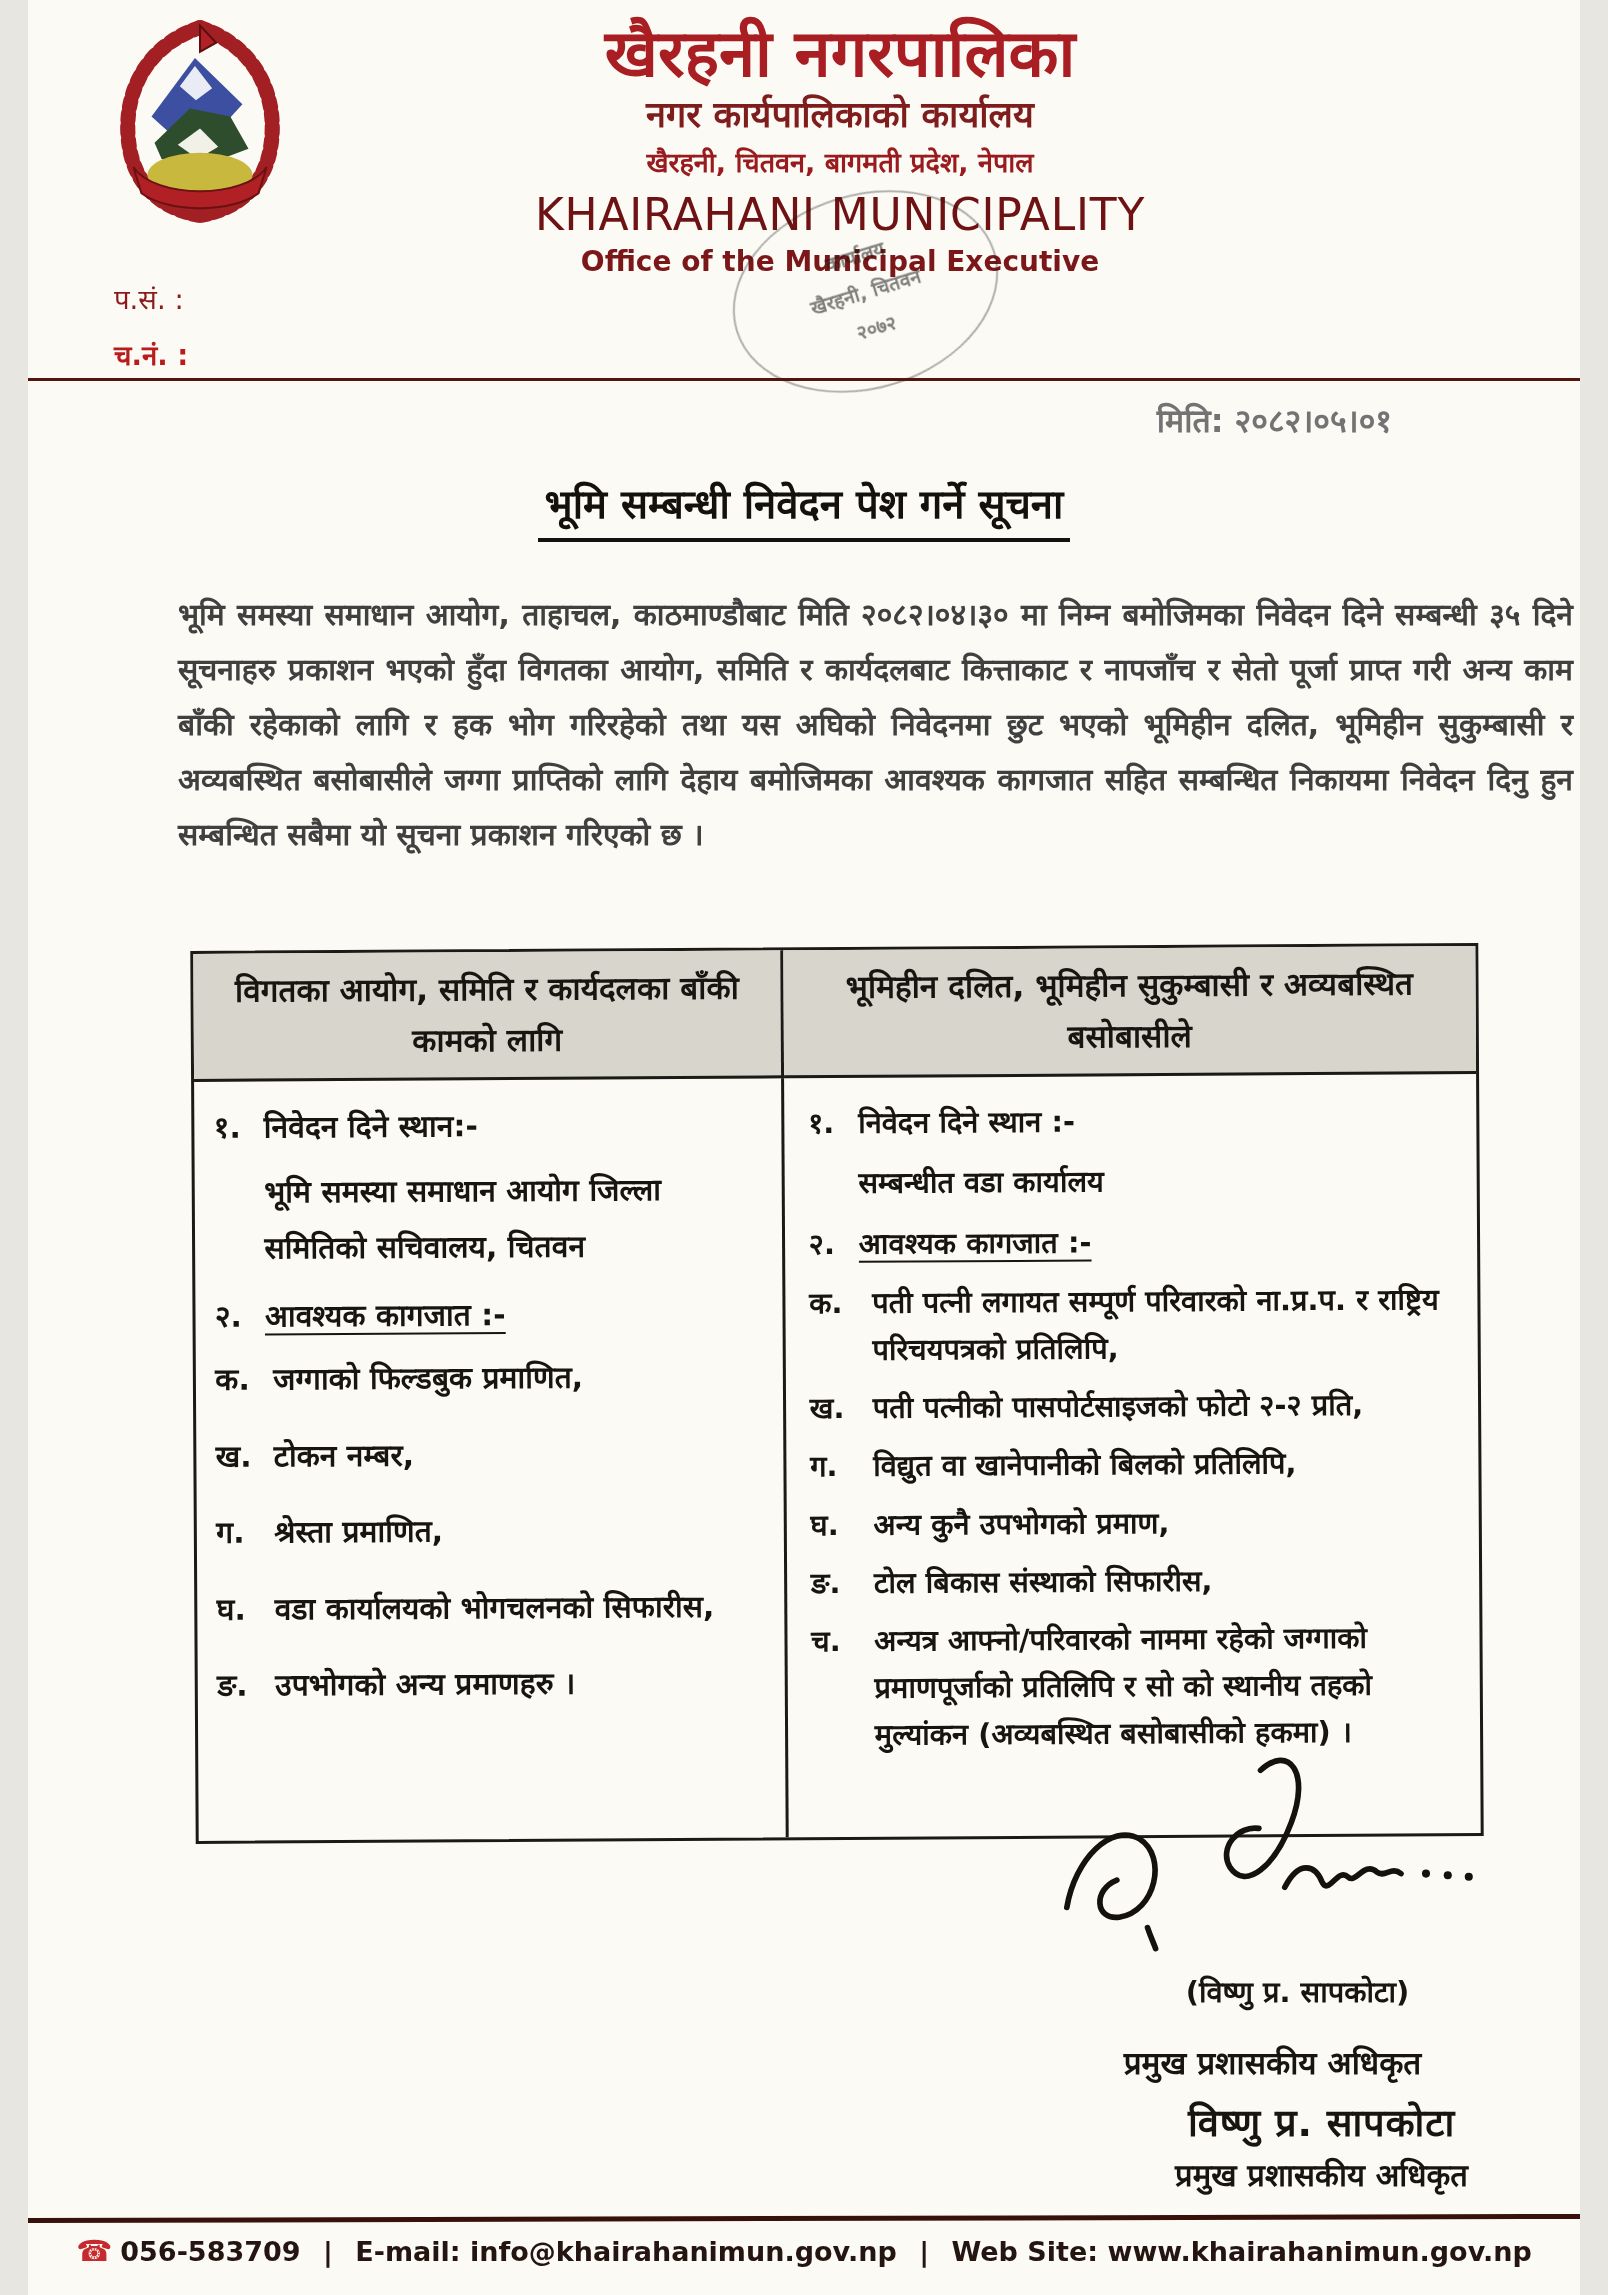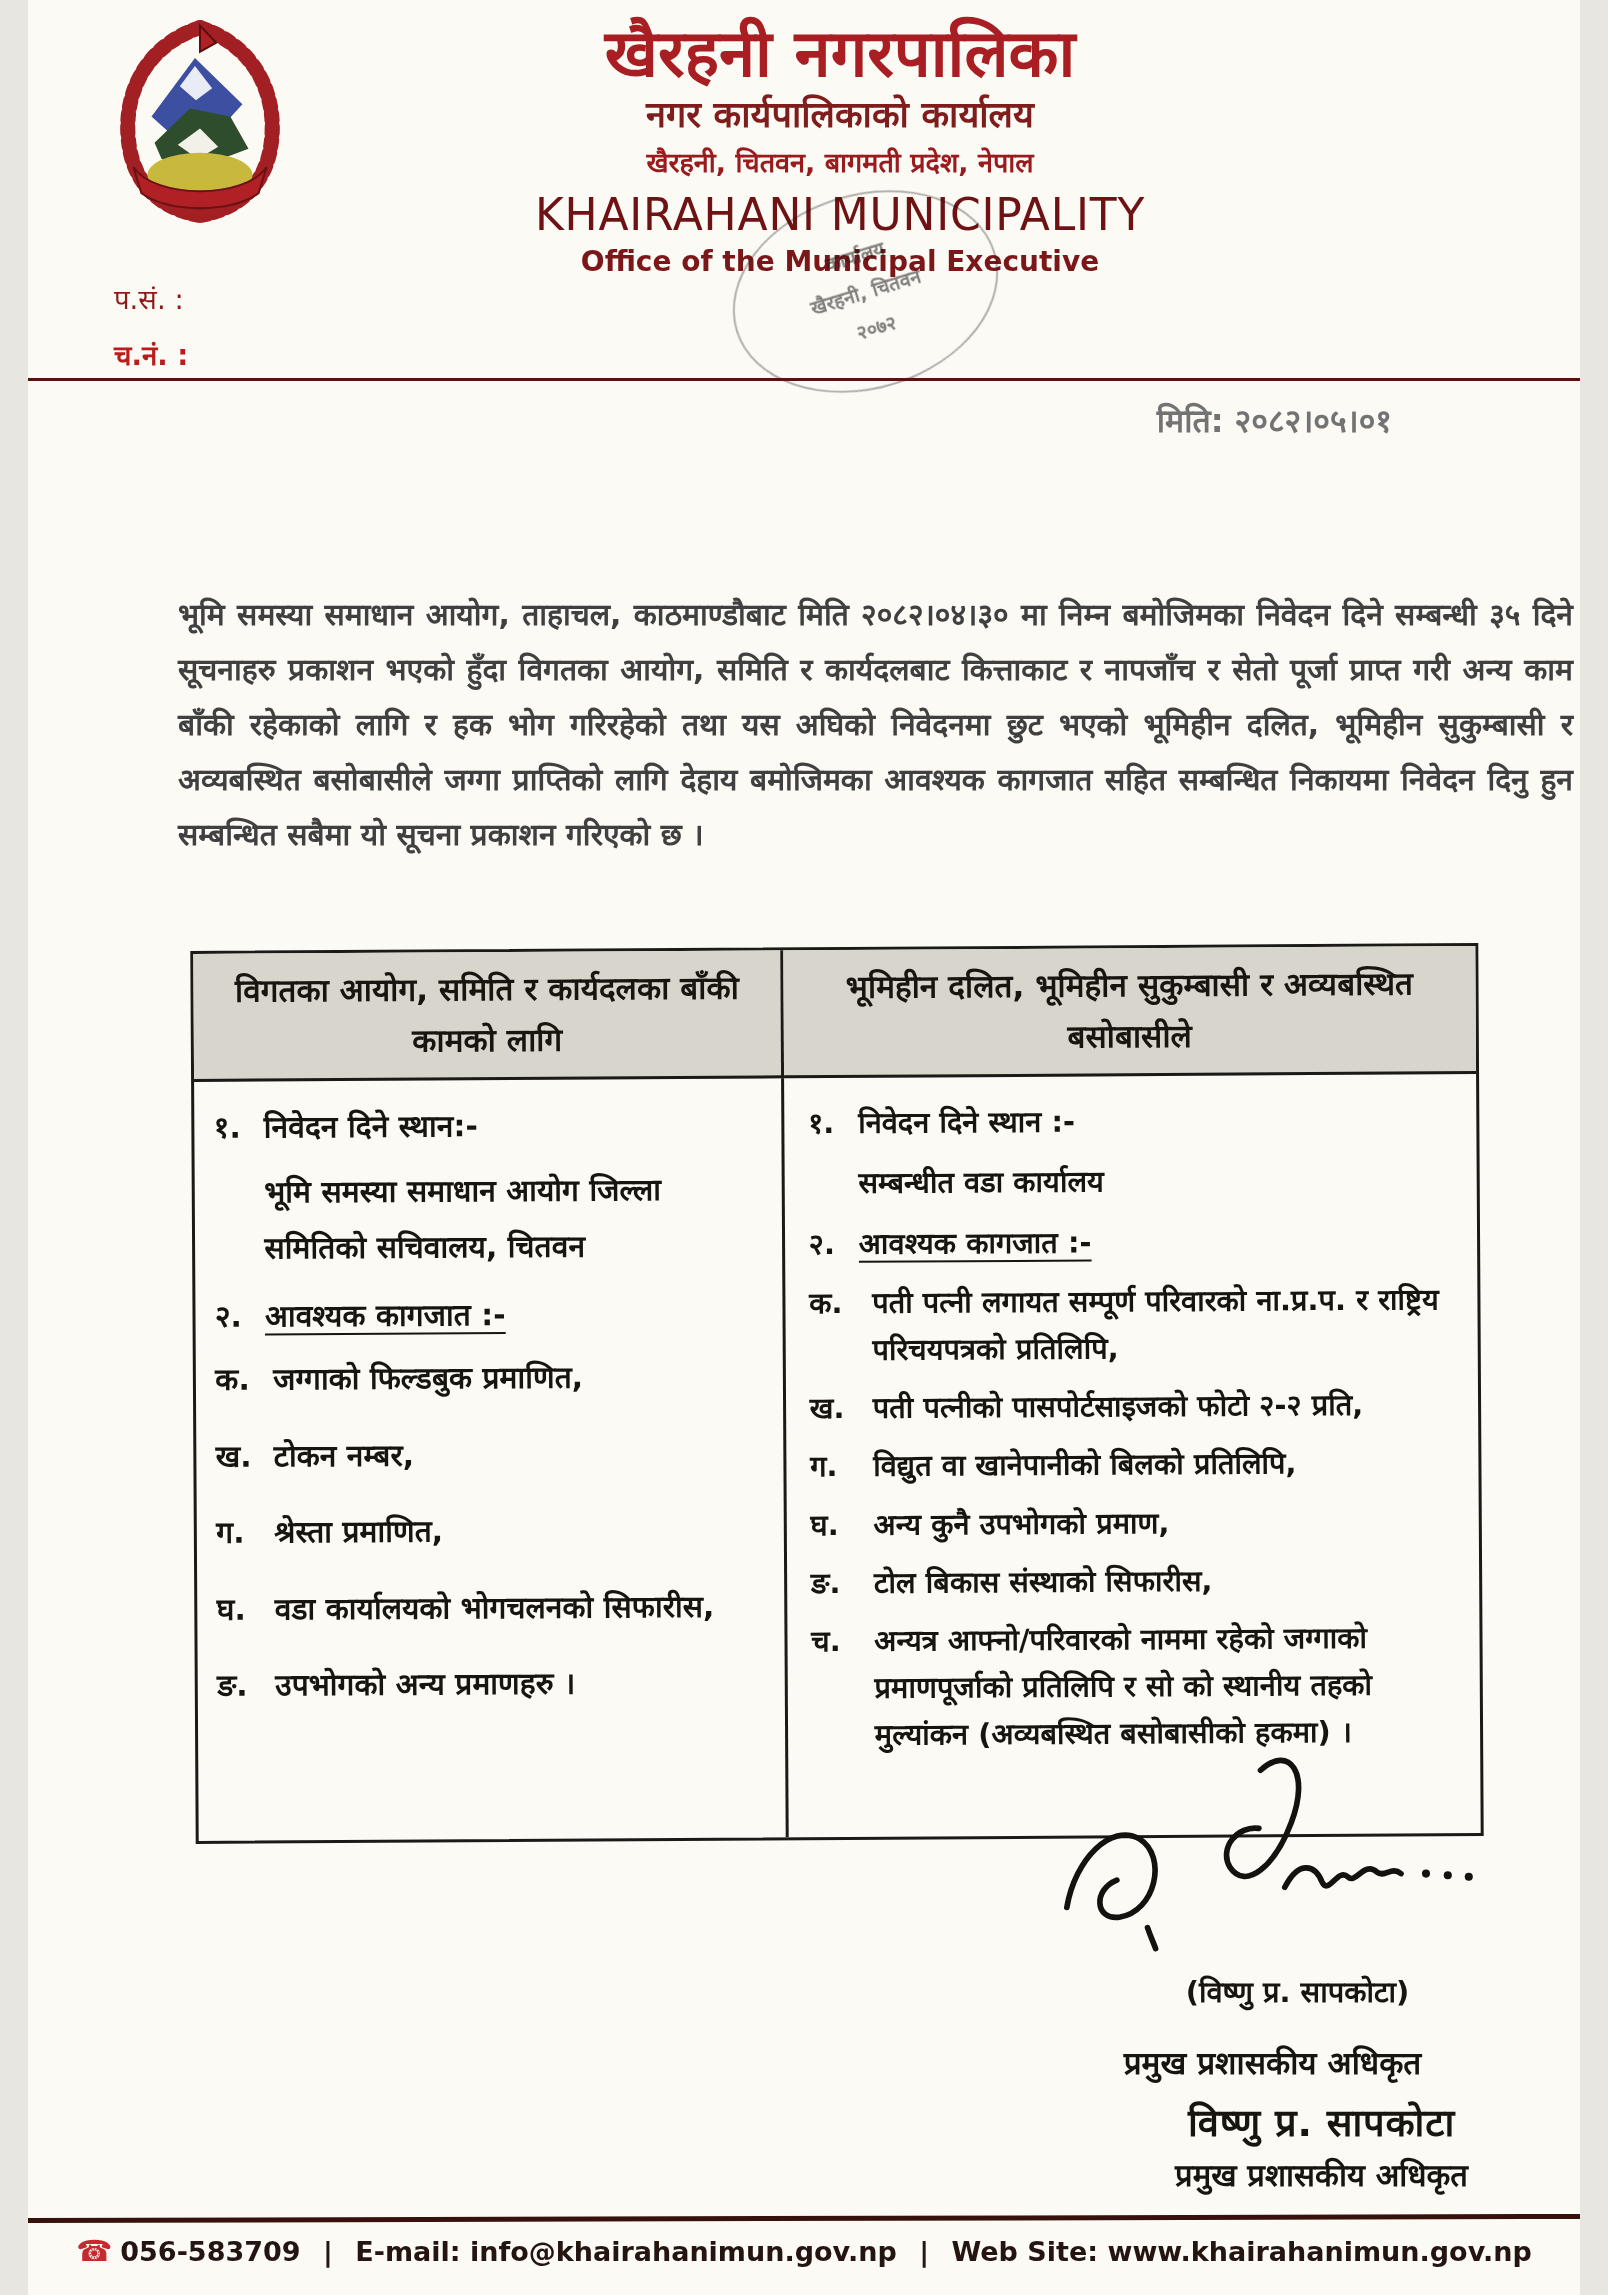--- a/index.html
+++ b/index.html
@@ -136,20 +136,23 @@
   <div class="abs stamp">
     <span>कार्यालय</span>
     <span>खैरहनी, चितवन</span>
     <span>२०७२</span>
   </div>
 
   <div class="abs rule1"></div>
 
   <div class="abs date">मिति: २०८२।०५।०१</div>
 
+  <div class="abs notice-title-wrap">
+    <span class="notice-title">भूमि सम्बन्धी निवेदन पेश गर्ने सूचना</span>
+  </div>
 
   <div class="abs body-par">भूमि समस्या समाधान आयोग, ताहाचल, काठमाण्डौबाट मिति २०८२।०४।३० मा निम्न बमोजिमका निवेदन दिने सम्बन्धी ३५ दिने सूचनाहरु प्रकाशन भएको हुँदा विगतका आयोग, समिति र कार्यदलबाट कित्ताकाट र नापजाँच र सेतो पूर्जा प्राप्त गरी अन्य काम बाँकी रहेकाको लागि र हक भोग गरिरहेको तथा यस अघिको निवेदनमा छुट भएको भूमिहीन दलित, भूमिहीन सुकुम्बासी र अव्यबस्थित बसोबासीले जग्गा प्राप्तिको लागि देहाय बमोजिमका आवश्यक कागजात सहित सम्बन्धित निकायमा निवेदन दिनु हुन सम्बन्धित सबैमा यो सूचना प्रकाशन गरिएको छ ।</div>
 
   <div class="abs tbl">
     <div class="th th-left">विगतका आयोग, समिति र कार्यदलका बाँकी कामको लागि</div>
     <div class="th">भूमिहीन दलित, भूमिहीन सुकुम्बासी र अव्यबस्थित बसोबासीले</div>
 
     <div class="td td-left">
       <div class="num-row">
         <span class="num">१.</span>

